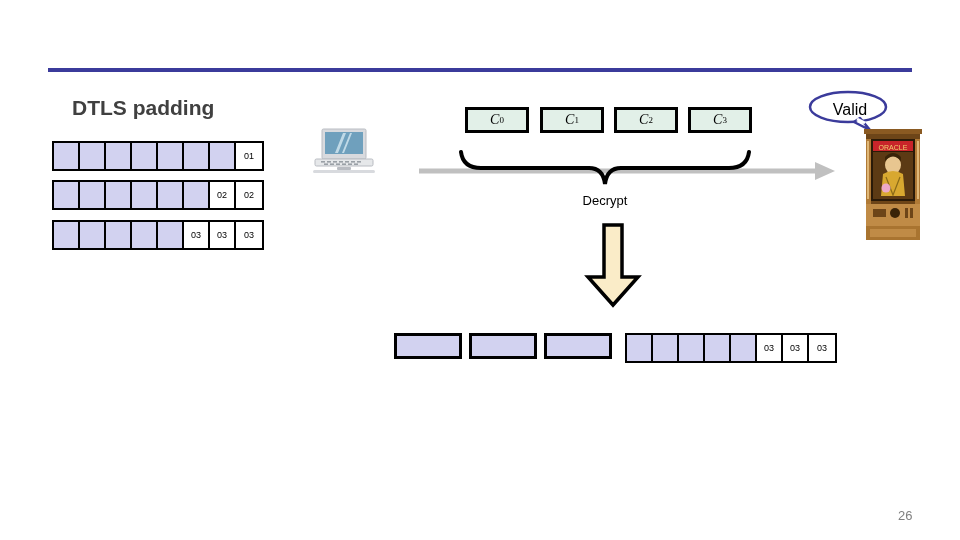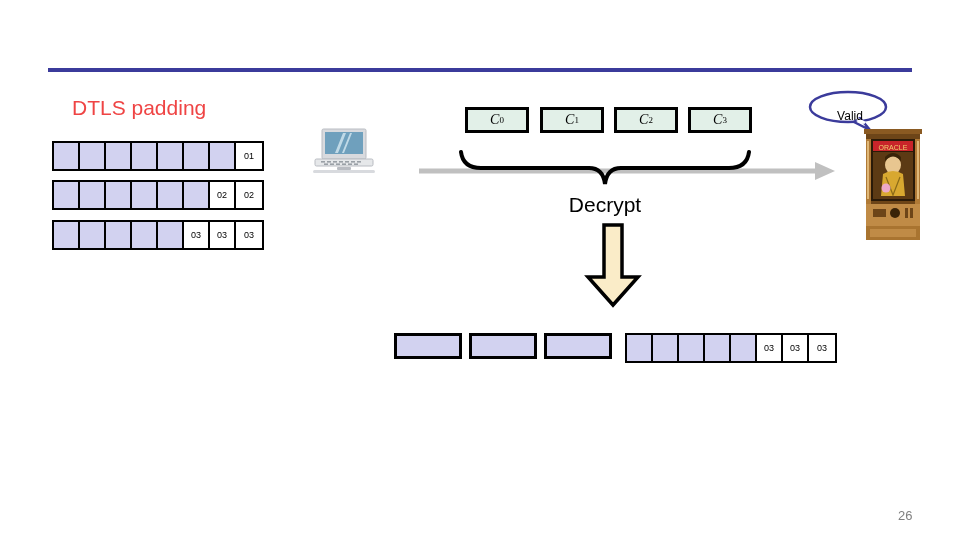--- a/index.html
+++ b/index.html
@@ -37,22 +37,23 @@
     height: 4px;
     background: #3b3b9b;
   }
 
   
   #dtls-padding-label {
     position: absolute;
     left: 72px;
     top: 96px;
     font-size: 21px;
-    color: #ef4444;
+    color: #404040;
     white-space: nowrap;
+    font-weight: bold;
   }
 
   
   .pad-row {
     position: absolute;
     display: flex;
     border: 2px solid #000000;
     box-sizing: border-box;
     background: #000000;
   }
@@ -114,27 +115,27 @@
   #valid-callout {
     position: absolute;
     left: 808px;
     top: 90px;
     width: 84px;
     height: 40px;
   }
   #valid-text {
     position: absolute;
     left: 808px;
-    top: 96px;
+    top: 90px;
     width: 84px;
     height: 40px;
     display: flex;
     align-items: center;
     justify-content: center;
-    font-size: 12px;
+    font-size: 16px;
     color: #000000;
     pointer-events: none;
   }
 
   
   #oracle-machine {
     position: absolute;
     left: 862px;
     top: 125px;
     width: 62px;
@@ -155,21 +156,21 @@
     top: 150px;
     width: 300px;
     height: 40px;
   }
   #decrypt-label {
     position: absolute;
     left: 455px;
     top: 193px;
     width: 300px;
     text-align: center;
-    font-size: 21px;
+    font-size: 13px;
     color: #000000;
   }
 
   
   #down-arrow {
     position: absolute;
     left: 584px;
     top: 222px;
     width: 58px;
     height: 86px;

